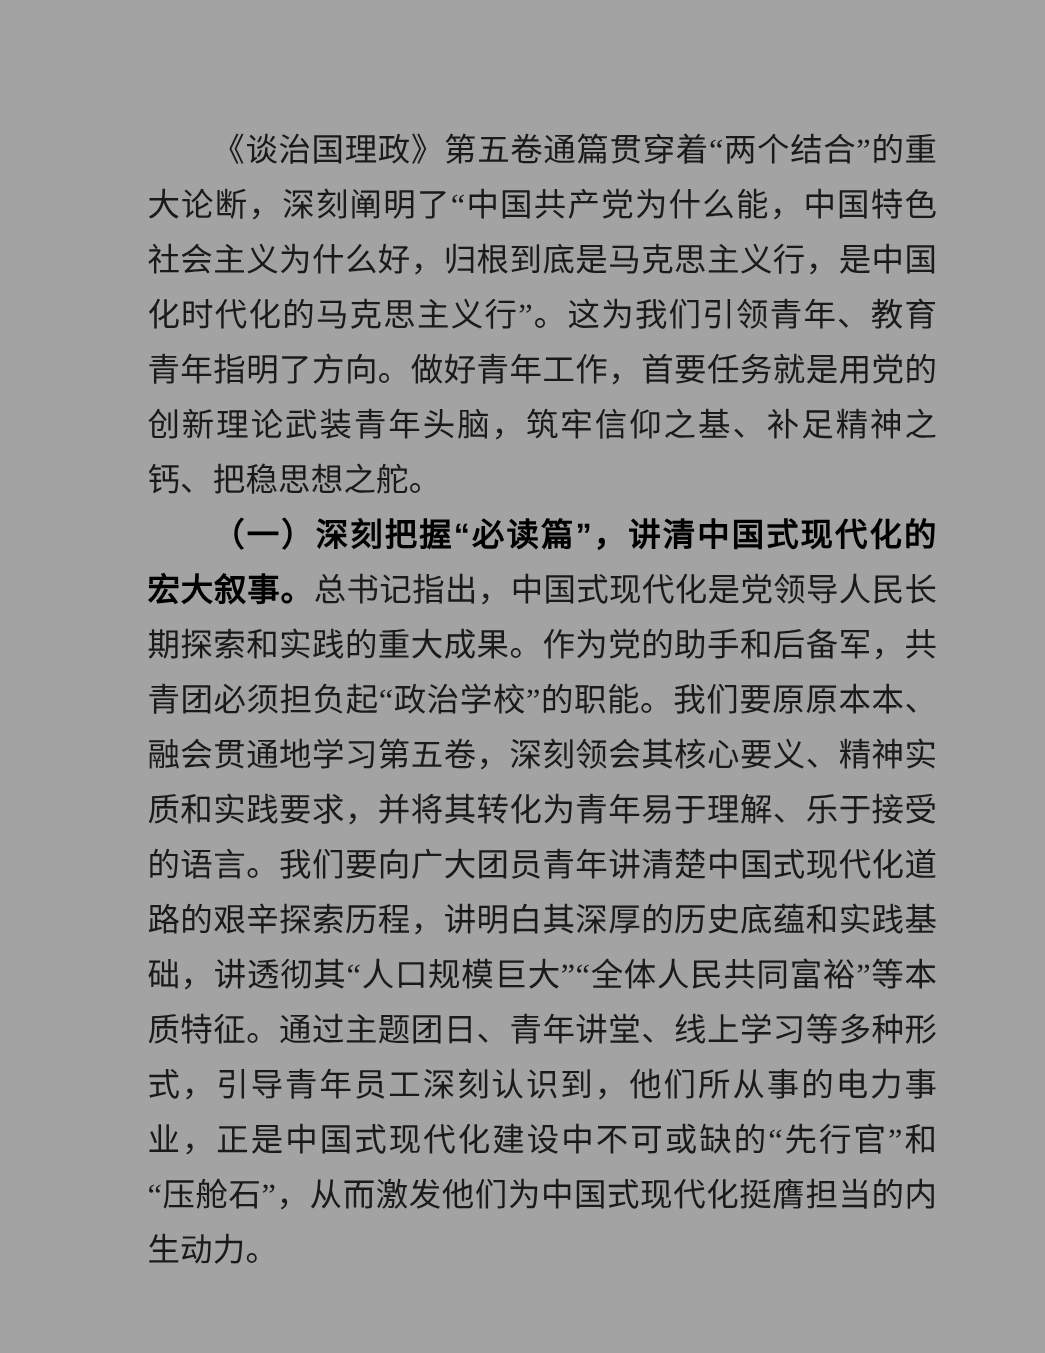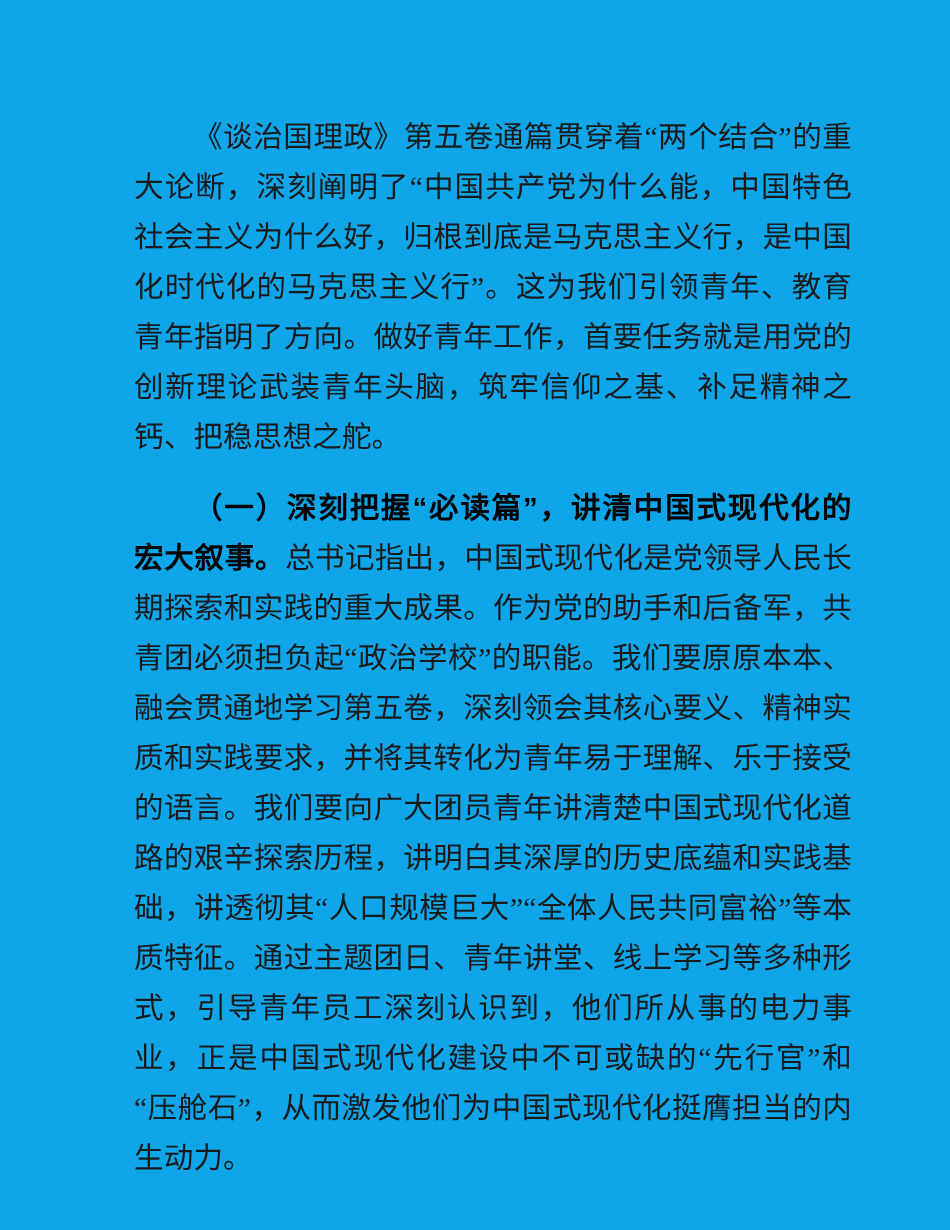--- a/index.html
+++ b/index.html
@@ -10,21 +10,21 @@
   }
 
   body {
     font-family: "Liberation Serif", "DejaVu Serif", serif;
   }
 
   .page {
     position: relative;
     width: 950px;
     height: 1230px;
-    background: #0ea5e9;
+    background: #a3a3a3;
     overflow: hidden;
     box-sizing: border-box;
   }
 
   .page-body {
     position: absolute;
     left: 134px;
     top: 112px;
     width: 718px;
   }
@@ -38,21 +38,20 @@
     text-align: justify;
     text-align-last: left;
     text-justify: inter-character;
     text-indent: 59px;
     letter-spacing: 0.2px;
     font-family: "Liberation Serif", "DejaVu Serif", serif;
     font-weight: 400;
   }
 
   .para + .para {
-    margin-top: 21px;
   }
 
   .para .lead {
     font-family: "Liberation Sans", "DejaVu Sans", sans-serif;
     font-weight: 700;
     letter-spacing: 0.6px;
     color: #000000;
   }
 </style>
 </head>

